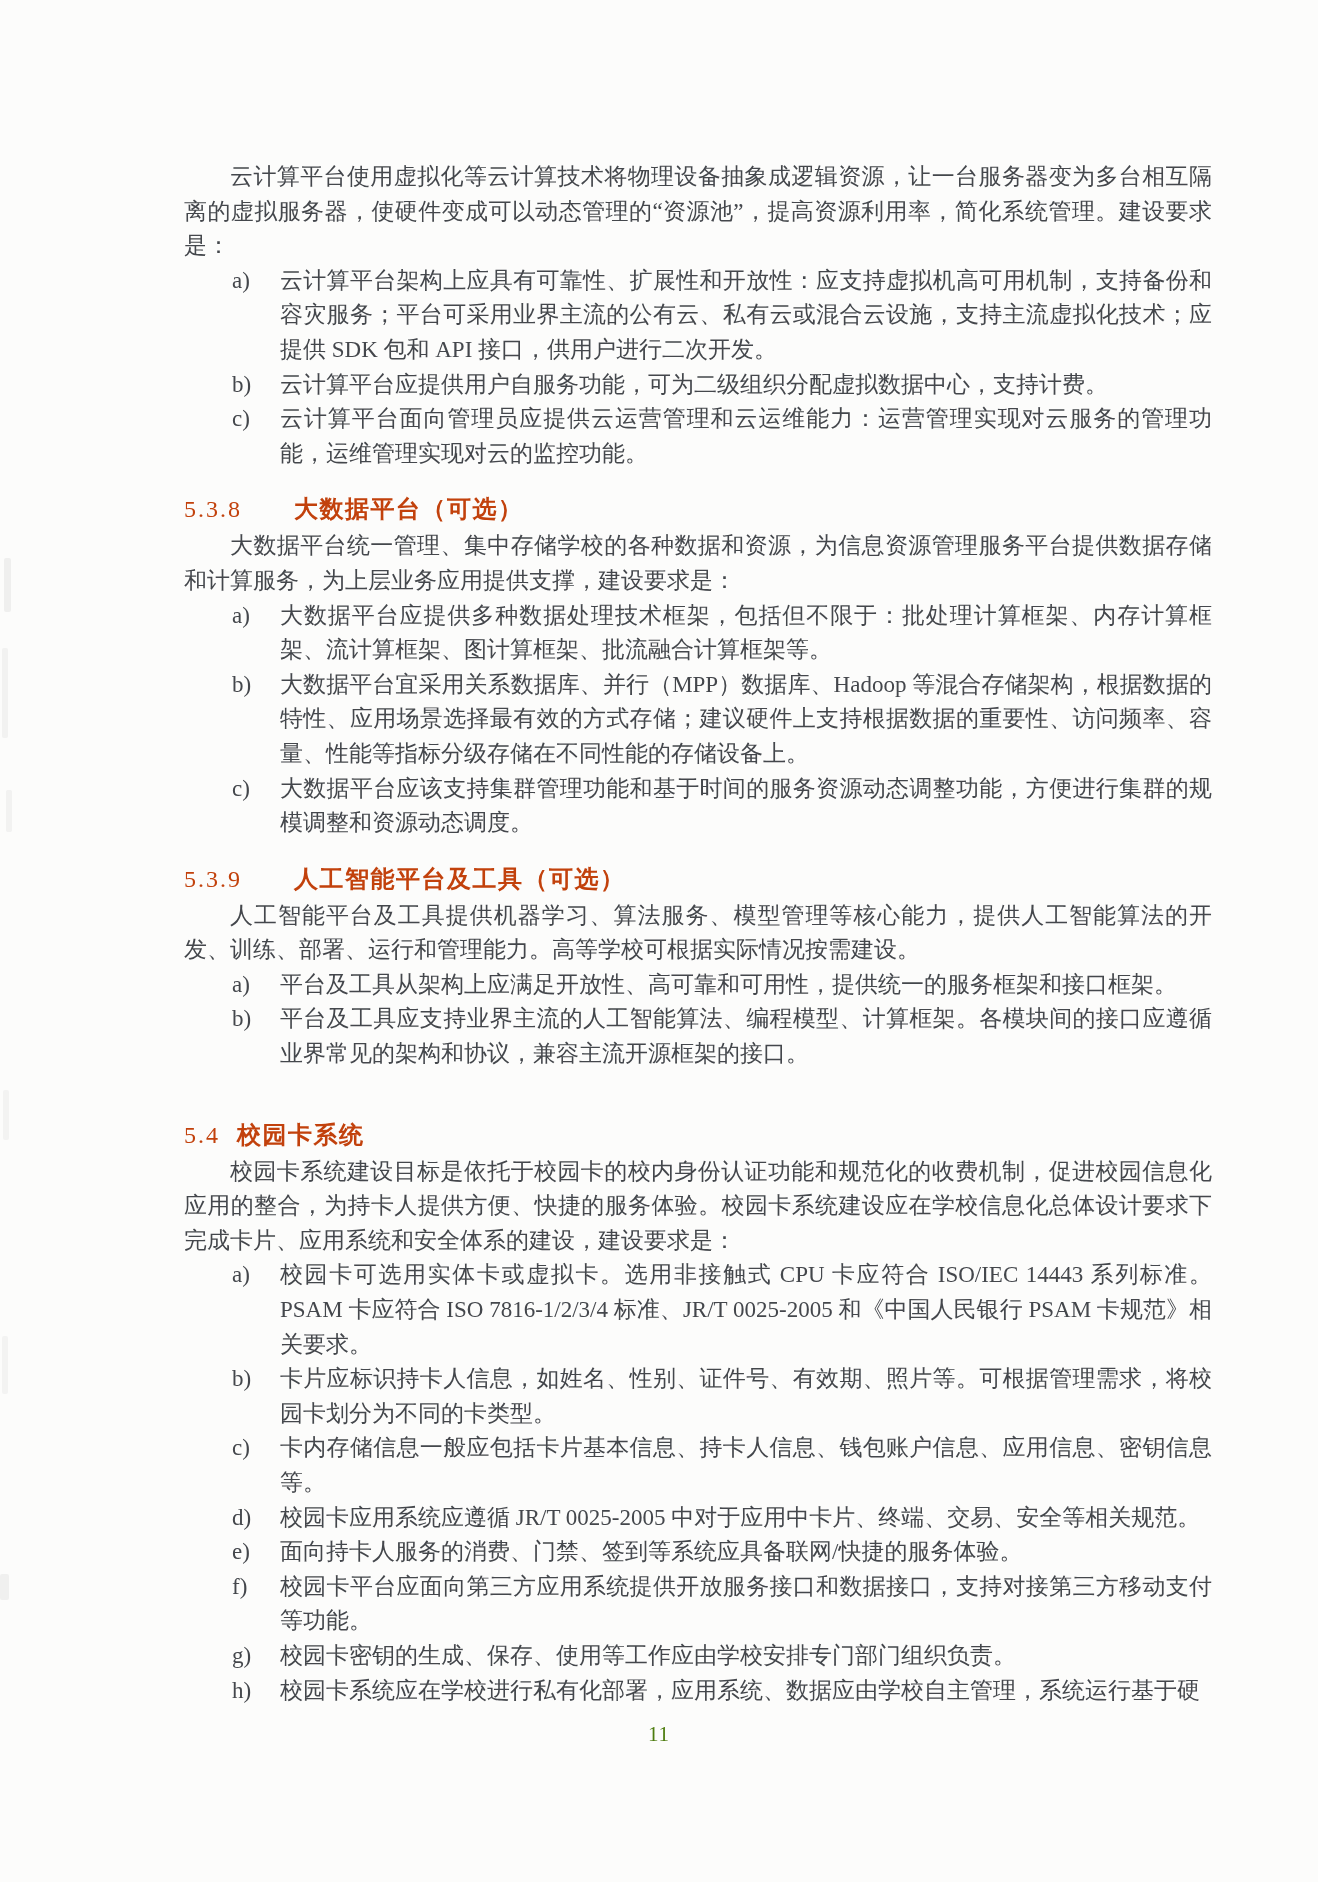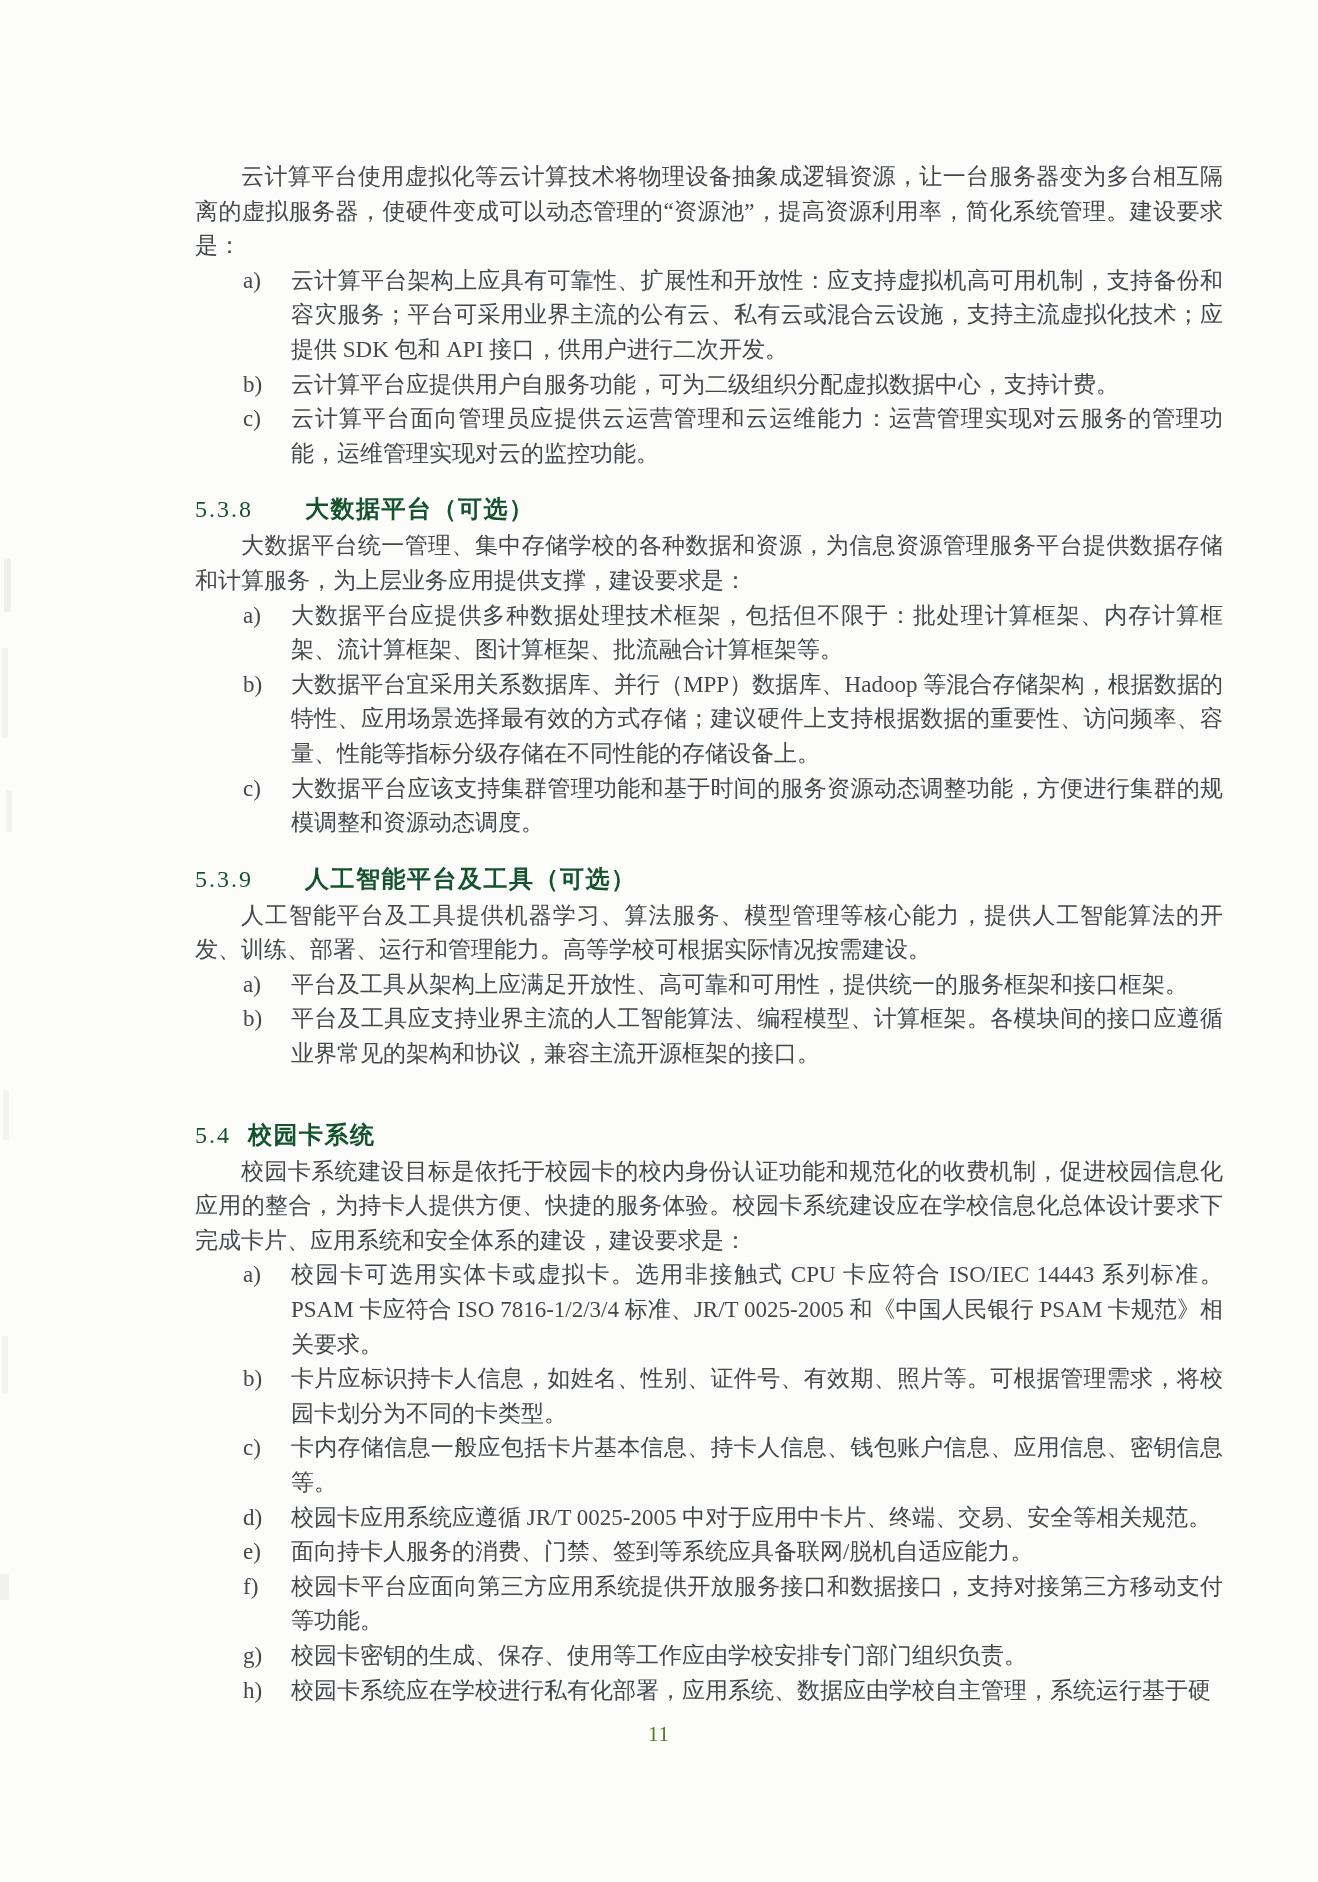--- a/index.html
+++ b/index.html
@@ -11,21 +11,21 @@
     position: relative;
     width: 1318px;
     height: 1882px;
     background: #fcfcfb;
     overflow: hidden;
     font-family: "Liberation Serif", "DejaVu Serif", serif;
     color: #44474c;
   }
   .content {
     position: absolute;
-    left: 195px;
+    left: 184px;
     top: 160px;
     width: 1028px;
     font-size: 23px;
     line-height: 34.6px;
     text-align: justify;
     text-justify: inter-ideograph;
   }
   .para {
     margin: 0;
     text-indent: 2em;
@@ -44,21 +44,21 @@
   }
   .item .txt {
     flex: 1;
     text-align: justify;
     text-justify: inter-ideograph;
   }
   .heading {
     margin: 20px 0 2px 0;
     font-size: 24px;
     line-height: 35px;
-    color: #14532d;
+    color: #c2410c;
     text-align: left;
     text-indent: 0;
     font-weight: 500;
   }
   .heading .h-num {
     display: inline-block;
     font-family: "Liberation Serif", "DejaVu Serif", serif;
     font-weight: 500;
     letter-spacing: 2px;
   }
@@ -172,21 +172,21 @@
       <li class="item">
         <span class="lbl">c)</span>
         <span class="txt">卡内存储信息一般应包括卡片基本信息、持卡人信息、钱包账户信息、应用信息、密钥信息等。</span>
       </li>
       <li class="item">
         <span class="lbl">d)</span>
         <span class="txt">校园卡应用系统应遵循 JR/T 0025-2005 中对于应用中卡片、终端、交易、安全等相关规范。</span>
       </li>
       <li class="item">
         <span class="lbl">e)</span>
-        <span class="txt">面向持卡人服务的消费、门禁、签到等系统应具备联网/脱机自适应能力。</span>
+        <span class="txt">面向持卡人服务的消费、门禁、签到等系统应具备联网/快捷的服务体验。</span>
       </li>
       <li class="item">
         <span class="lbl">f)</span>
         <span class="txt">校园卡平台应面向第三方应用系统提供开放服务接口和数据接口，支持对接第三方移动支付等功能。</span>
       </li>
       <li class="item">
         <span class="lbl">g)</span>
         <span class="txt">校园卡密钥的生成、保存、使用等工作应由学校安排专门部门组织负责。</span>
       </li>
       <li class="item">

